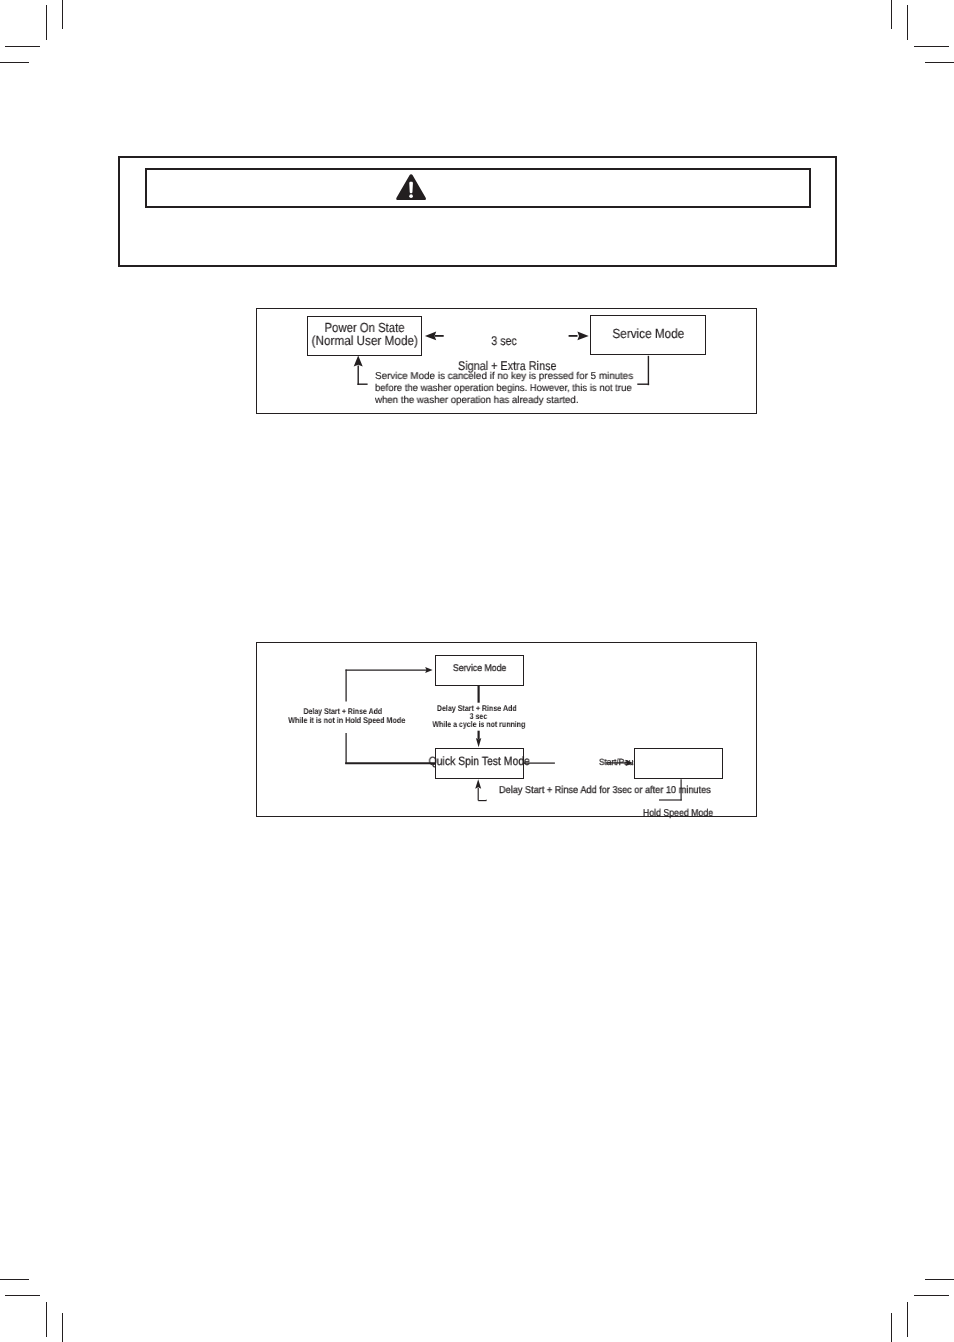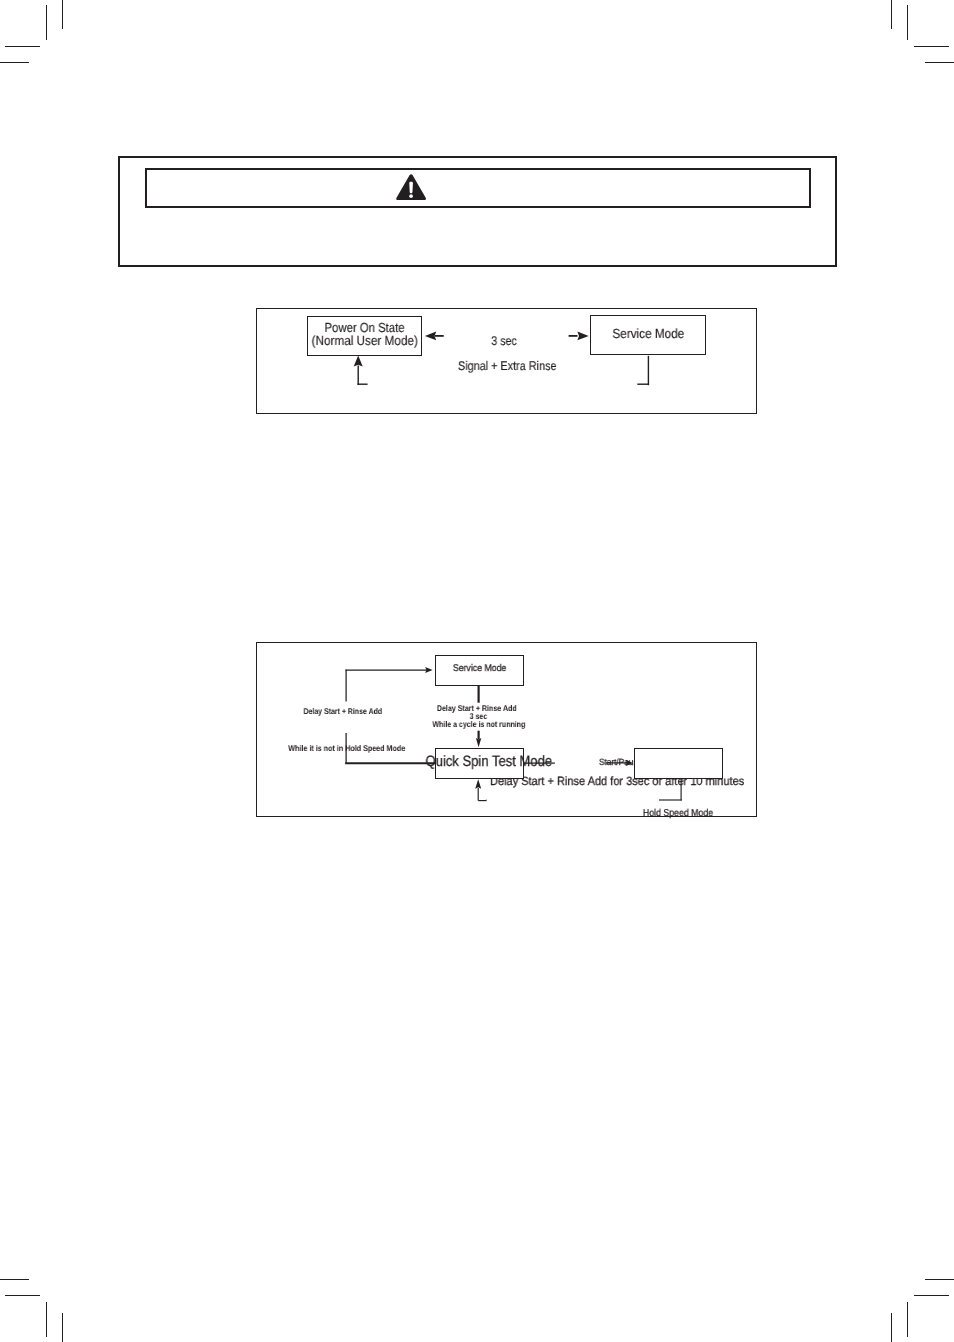--- a/index.html
+++ b/index.html
@@ -149,20 +149,23 @@
 <span class="sx" style="transform:scaleX(0.890)" data-name="power-on-line2">(Normal User Mode)</span></div>
     </div>
 
     <div class="node" id="d1-service-mode" style="left:332.6px; top:6.1px; width:116.7px; height:40.1px;" data-name="node-service-mode">
       <div class="txt" style="font-size:13.2px; line-height:13.5px; top:0; transform:none; padding-top:11.5px;" data-name="node-service-mode-label"><span class="sx" style="transform:scaleX(0.891)" data-name="service-mode-line1">Service Mode</span></div>
     </div>
 
     <div class="lbl" id="d1-edge-label" style="left:159.8px; top:12.0px; width:180px; font-size:12.6px; line-height:13.8px;margin-top:39px;" data-name="edge-label-signal-extra-rinse"><span class="sx" style="transform:scaleX(0.861)" data-name="edge-label-line1">Signal + Extra Rinse</span></div>
     <div class="lbl" id="d1-edge-label-2" style="left:156.8px; top:25.8px; width:180px; font-size:12.6px; line-height:13.8px;" data-name="edge-label-duration"><span class="sx" style="transform:scaleX(0.85)" data-name="edge-label-line2">3 sec</span></div>
 
+    <div class="lbl" id="d1-note" style="left:118.2px; top:62.0px; width:300px; font-size:10.0px; text-align:left; line-height:12.2px;" data-name="service-mode-note"><span class="sx" style="transform-origin:0 50%; transform:scaleX(0.982)" data-name="note-line1">Service Mode is canceled if no key is pressed for 5 minutes</span>
+<span class="sx" style="transform-origin:0 50%; transform:scaleX(0.954)" data-name="note-line2">before the washer operation begins. However, this is not true</span>
+<span class="sx" style="transform-origin:0 50%; transform:scaleX(0.966)" data-name="note-line3">when the washer operation has already started.</span></div>
   </div>
 
   <div class="diagram" id="diagram2" style="left:256.3px; top:642.2px; width:500.6px; height:175.0px;" data-name="quick-spin-test-mode-diagram">
 
     <svg class="ov" width="501" height="174" data-name="diagram2-connectors">
 
       <g data-name="left-loop-connector">
         <line data-name="left-loop-segment-1" x1="88.2" y1="120.3" x2="178.2" y2="120.3" stroke="#231f20" stroke-width="1.9"></line>
         <line data-name="left-loop-segment-2" x1="89.1" y1="121.0" x2="89.1" y2="90.1" stroke="#231f20" stroke-width="1.25"></line>
         <line data-name="left-loop-segment-3" x1="89.1" y1="58.5" x2="89.1" y2="26.6" stroke="#231f20" stroke-width="1.25"></line>
@@ -190,32 +193,32 @@
         <line data-name="bottom-loop-segment-5" x1="221.2" y1="157.6" x2="221.2" y2="145.0" stroke="#231f20" stroke-width="1.15"></line>
         <path data-name="bottom-loop-arrowhead-6" d="M221.2 136.3 L218.2 145.8 L221.2 144.2 L224.2 145.8 Z" fill="#231f20"></path>
       </g>
     </svg>
 
     <div class="node" id="d2-service-mode" style="left:177.6px; top:11.7px; width:88.9px; height:31.6px; border-width:1.25px;" data-name="node-service-mode">
       <div class="txt" style="font-size:9.7px; line-height:9.7px; top:0; transform:none; padding-top:8.5px;" data-name="node-service-mode-label"><span class="sx" style="transform:scaleX(0.903)" data-name="service-mode-text">Service Mode</span></div>
     </div>
 
     <div class="node" id="d2-quick-spin" style="left:177.6px; top:104.7px; width:89.1px; height:31.3px; border-width:1.25px;" data-name="node-quick-spin-test-mode">
-      <div class="txt" style="font-size:15px; line-height:9.7px; top:0; transform:none; padding-top:8.4px;" data-name="node-quick-spin-test-mode-label"><span class="sx" style="transform:scaleX(0.869)" data-name="quick-spin-text">Quick Spin Test Mode</span></div>
+      <div class="txt" style="font-size:12px; line-height:9.7px; top:0; transform:none; padding-top:8.4px;" data-name="node-quick-spin-test-mode-label"><span class="sx" style="transform:scaleX(0.869)" data-name="quick-spin-text">Quick Spin Test Mode</span></div>
     </div>
 
     <div class="node" id="d2-hold-speed" style="left:376.6px; top:104.7px; width:89.1px; height:31.6px; border-width:1.25px;" data-name="node-hold-speed-mode">
       <div class="txt" style="font-size:10px; line-height:9.7px; top:12px; transform:none; padding-top:8.4px;margin-top:40px;" data-name="node-hold-speed-mode-label"><span class="sx" style="transform:scaleX(0.877)" data-name="hold-speed-text">Hold Speed Mode</span></div>
     </div>
 
     <div class="lbl" id="d2-left-label-1" style="left:15.3px; top:64.0px; width:140px; font-size:8.3px; line-height:8.3px; font-weight:bold;" data-name="left-loop-label-line1"><span class="sx" style="transform:scaleX(0.840)" data-name="left-loop-text-1">Delay Start + Rinse Add</span></div>
-    <div class="lbl" id="d2-left-label-2" style="left:19.3px; top:72.6px; width:140px; font-size:8.3px; line-height:8.3px; font-weight:bold;margin-top:28px;" data-name="left-loop-label-line2"><span class="sx" style="transform:scaleX(0.863)" data-name="left-loop-text-2">While it is not in Hold Speed Mode</span></div>
+    <div class="lbl" id="d2-left-label-2" style="left:19.3px; top:72.6px; width:140px; font-size:8.3px; line-height:8.3px; font-weight:bold;" data-name="left-loop-label-line2"><span class="sx" style="transform:scaleX(0.863)" data-name="left-loop-text-2">While it is not in Hold Speed Mode</span></div>
 
     <div class="lbl" id="d2-down-label-1" style="left:149.0px; top:61.2px; width:140px; font-size:8.3px; line-height:8.3px; font-weight:bold;" data-name="down-label-line1"><span class="sx" style="transform:scaleX(0.853)" data-name="down-text-1">Delay Start + Rinse Add</span></div>
     <div class="lbl" id="d2-down-label-2" style="left:150.9px; top:69.3px; width:140px; font-size:8.3px; line-height:8.3px; font-weight:bold;" data-name="down-label-line2"><span class="sx" style="transform:scaleX(0.838)" data-name="down-text-2">3 sec</span></div>
     <div class="lbl" id="d2-down-label-3" style="left:151.8px; top:77.1px; width:140px; font-size:8.3px; line-height:8.3px; font-weight:bold;" data-name="down-label-line3"><span class="sx" style="transform:scaleX(0.846)" data-name="down-text-3">While a cycle is not running</span></div>
 
     <div class="lbl" id="d2-start-pause" style="left:265.5px; top:114.9px; width:115px; font-size:9.0px; line-height:9px;margin-left:40px;" data-name="start-pause-label"><span class="sx" style="transform:scaleX(0.918)" data-name="start-pause-text">Start/Pause</span></div>
 
-    <div class="lbl" id="d2-bottom-label" style="left:232.5px; top:135px; width:250px; font-size:12px; line-height:7.8px; text-align:right;" data-name="bottom-loop-label"><span class="sx" style="transform-origin:0 50%; transform:scaleX(0.917)" data-name="bottom-loop-text">Delay Start + Rinse Add for 3sec or after 10 minutes</span></div>
+    <div class="lbl" id="d2-bottom-label" style="left:232.5px; top:144px; width:250px; font-size:10px; line-height:7.8px; text-align:center;" data-name="bottom-loop-label"><span class="sx" style="transform-origin:0 50%; transform:scaleX(0.917)" data-name="bottom-loop-text">Delay Start + Rinse Add for 3sec or after 10 minutes</span></div>
   </div>
 
 </div>
 
 </body></html>

